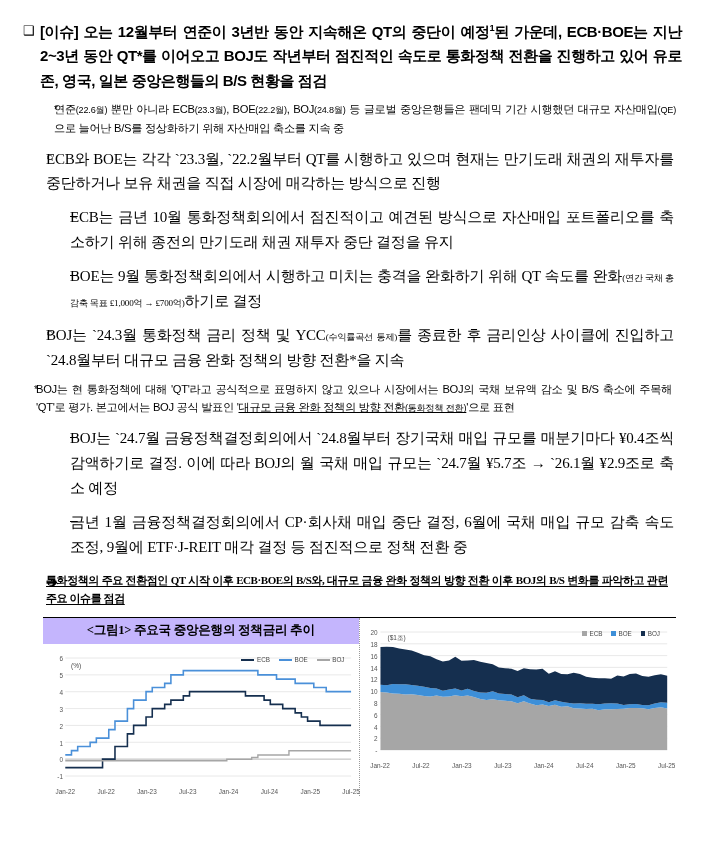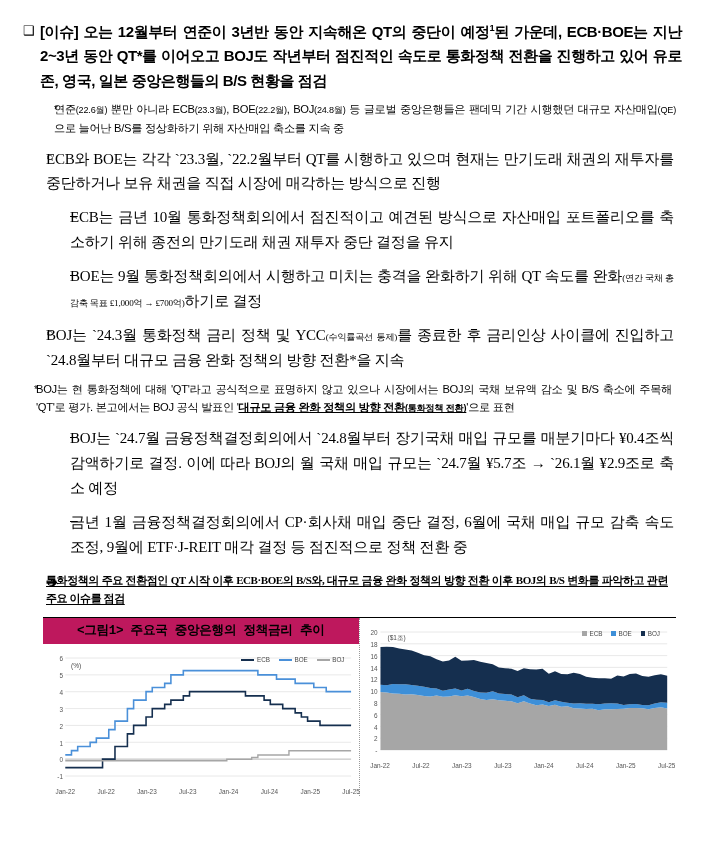--- a/index.html
+++ b/index.html
@@ -61,21 +61,21 @@
     font-size: 11.2px;
     line-height: 1.68;
     letter-spacing: -0.3px;
     text-align: justify;
     padding-right: 14px;
   }
   .note.note-wide .mark { padding-left: 20px; }
   .note.note-wide .body-txt { padding-right: 18px; }
 
   .sm { font-size: 9.1px; letter-spacing: -0.2px; }
-  .ul-b { font-weight: bold; text-decoration: underline; }
+  .ul-b { font-weight: normal; text-decoration: underline; }
 
   
   .lvl2 { margin: 9px 0 0 0; }
   .lvl2 .mark {
     width: 24px;
     padding-left: 32px;
     font-size: 12px;
     padding-top: 2px;
   }
   .lvl2 .body-txt {
@@ -137,23 +137,23 @@
     width: 100%;
   }
   .fig-cell {
     width: 50%;
     position: relative;
     padding: 0;
   }
   .fig-cell.left { border-right: 1.2px dotted #9a9a9a; }
 
   .fig-title {
-    background: #be185d;
+    background: #c4b5fd;
     text-align: center;
-    font-family: Liberation Mono, monospace;
+    font-family: Liberation Serif, serif;
     font-weight: bold;
     font-size: 12.6px;
     letter-spacing: -0.3px;
     padding: 4px 0 5px 0;
     white-space: nowrap;
   }
 
   .chart-box {
     position: relative;
     height: 152px;

